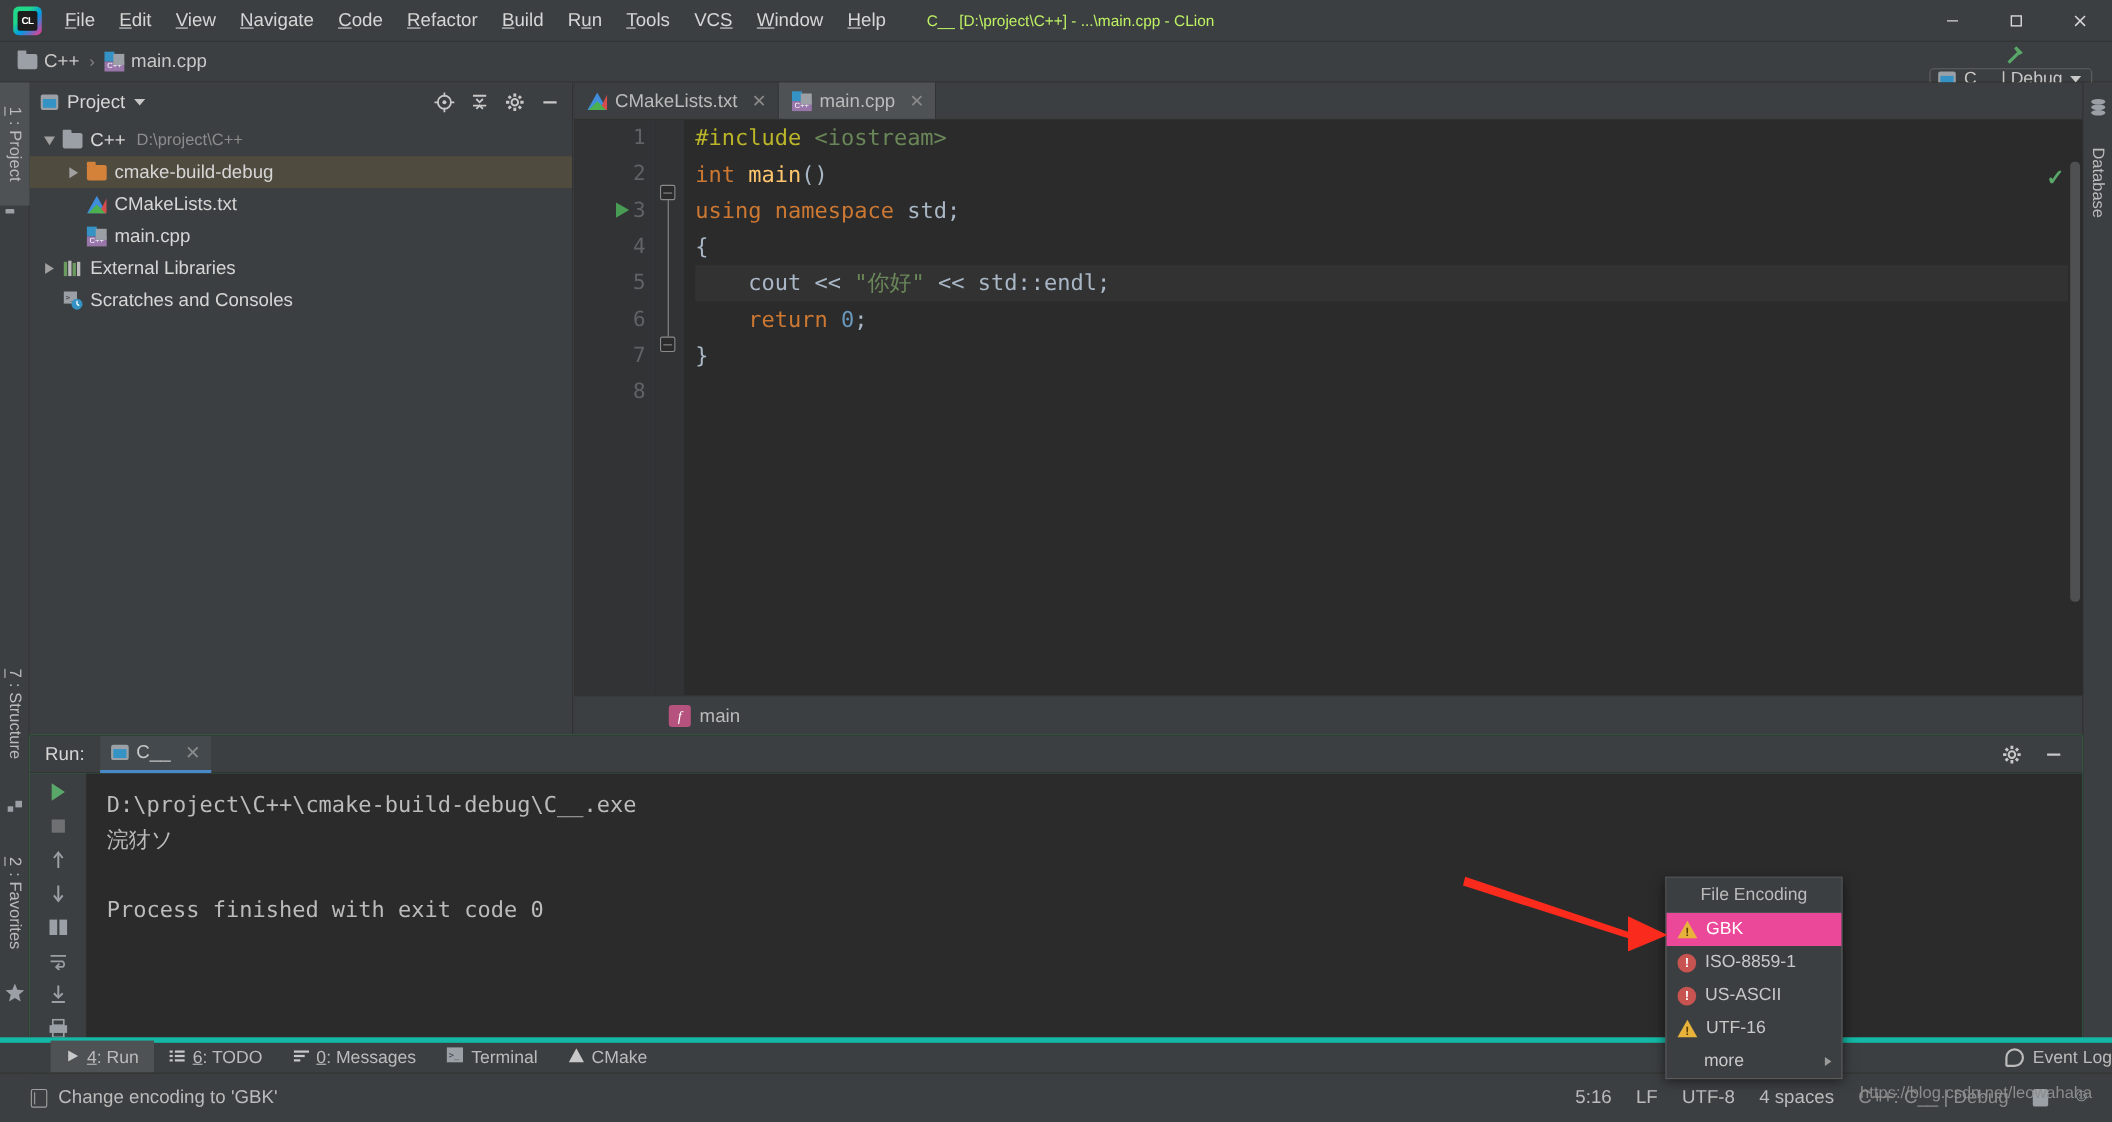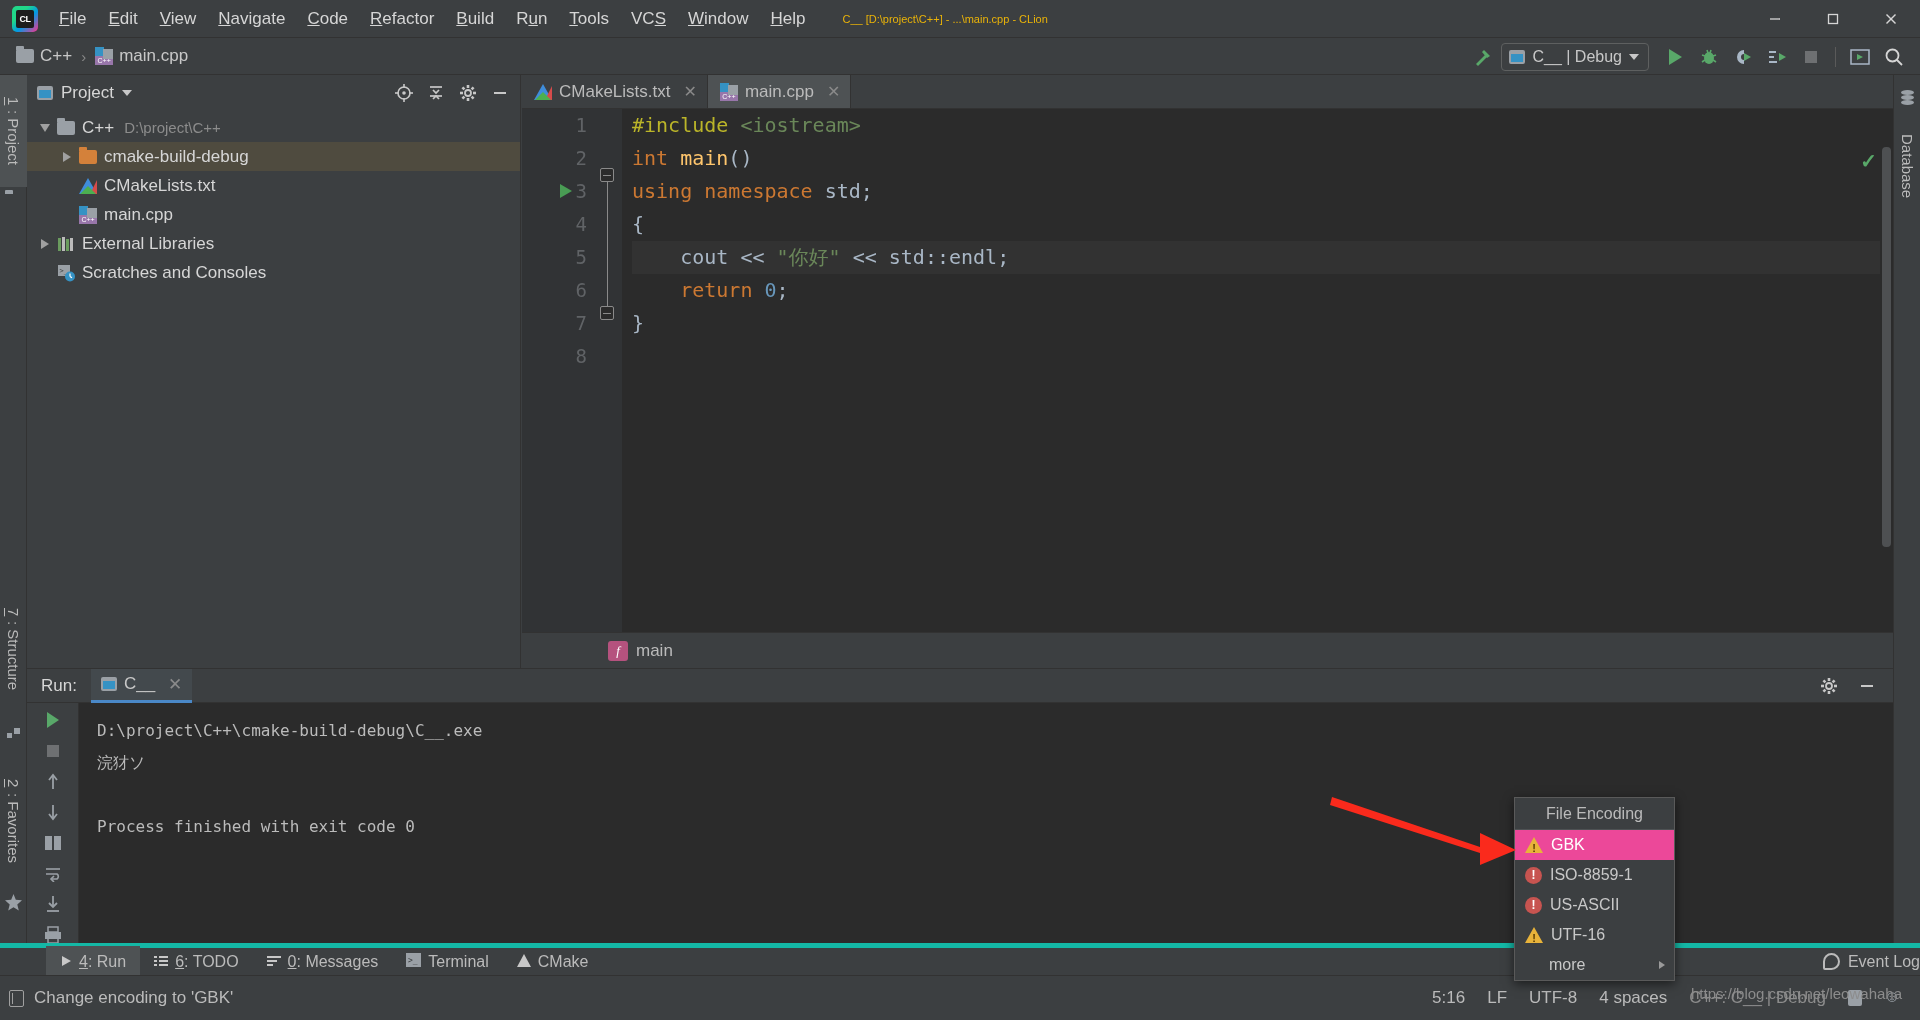--- a/index.html
+++ b/index.html
@@ -29,21 +29,21 @@
     font-size: 9px; font-weight: bold; line-height: 18px; text-align: center;
     border-radius: 2px; letter-spacing: -.5px;
   }
   .menu { display: flex; align-items: center; height: 56px; }
   .menu-item {
     padding: 0 11px; height: 38px; line-height: 38px; color: #d6d6d6;
     font-size: 17px; cursor: default; white-space: nowrap;
   }
   .menu-item .u { text-decoration: underline; }
   .win-title {
-    margin-left: 26px; color: #eab308; font-size: 11px; white-space: nowrap;
+    margin-left: 26px; color: #bef264; font-size: 14px; white-space: nowrap;
   }
   .win-btns {
     position: absolute; right: 0; top: 0; height: 38px; display: flex;
   }
   .win-btn {
     width: 58px; height: 38px; display: flex; align-items: center;
     justify-content: center; color: #d6d6d6; font-size: 16px;
   }
 
   
@@ -75,21 +75,21 @@
     content: ""; position: absolute; left: 8px; top: 2px; width: 10px; height: 10px;
     background: #9aa0a6;
   }
   .ico-cpp i {
     position: absolute; left: 0; bottom: 0; width: 18px; height: 9px;
     background: #9876aa; color: #fff; font-size: 7px; font-style: normal;
     line-height: 9px; text-align: center; font-family: "Liberation Sans", sans-serif;
   }
   .toolbar-right {
     position: absolute; right: 10px; top: 0; height: 37px;
-    display: flex; align-items: center; gap: 2px;
+    display: flex; align-items: center; gap: 2px; flex-direction: column;
   }
   .tb-btn {
     width: 32px; height: 30px; display: flex; align-items: center;
     justify-content: center;
   }
   .runcfg {
     display: flex; align-items: center; gap: 7px; height: 28px;
     border: 1px solid #5e6060; border-radius: 4px; padding: 0 9px 0 7px;
     margin-right: 8px;
   }
@@ -294,21 +294,21 @@
   }
   .run-body { display: flex; height: 272px; }
   .run-toolbar {
     width: 52px; background: #3c3f41; padding-top: 8px;
     display: flex; flex-direction: column; align-items: center; gap: 12px;
     border-right: 1px solid #323232;
   }
   .rtb { width: 30px; height: 26px; display: flex; align-items: center; justify-content: center; }
   .console {
     flex: 1; background: #2b2b2b; padding: 12px 0 0 18px;
-    font-family: "DejaVu Sans Mono", monospace; font-size: 16px; color: #bbbbbb;
+    font-family: "DejaVu Sans Mono", monospace; font-size: 20px; color: #bbbbbb;
     position: relative;
   }
   .console-line { height: 32px; line-height: 32px; white-space: pre; }
 
   
   .popup {
     position: absolute; left: 1514px; top: 797px; width: 161px;
     background: #3c3f41; border: 1px solid #5a5a5a;
     box-shadow: 0 3px 10px rgba(0,0,0,.55); z-index: 40;
   }
@@ -371,21 +371,21 @@
   }
   .ico-eventlog {
     width: 17px; height: 17px; border: 2px solid #bbbbbb; border-radius: 50% 50% 50% 2px;
   }
   .statusbar {
     position: absolute; left: 0; bottom: 0; width: 1920px; height: 45px;
     background: #3c3f41; display: flex; align-items: center;
     border-top: 1px solid #323232;
   }
   .status-left {
-    display: flex; align-items: center; gap: 10px; padding-left: 9px;
+    display: flex; align-items: center; gap: 10px; padding-left: 28px;
     color: #bbbbbb; font-size: 17px;
   }
   .ico-doc {
     width: 15px; height: 17px; border: 1.5px solid #a0a0a0; border-radius: 2px;
     position: relative;
   }
   .ico-doc::after {
     content: ""; position: absolute; left: 2px; top: 2px; width: 9px; height: 11px;
     border-left: 1.5px solid #a0a0a0;
   }

